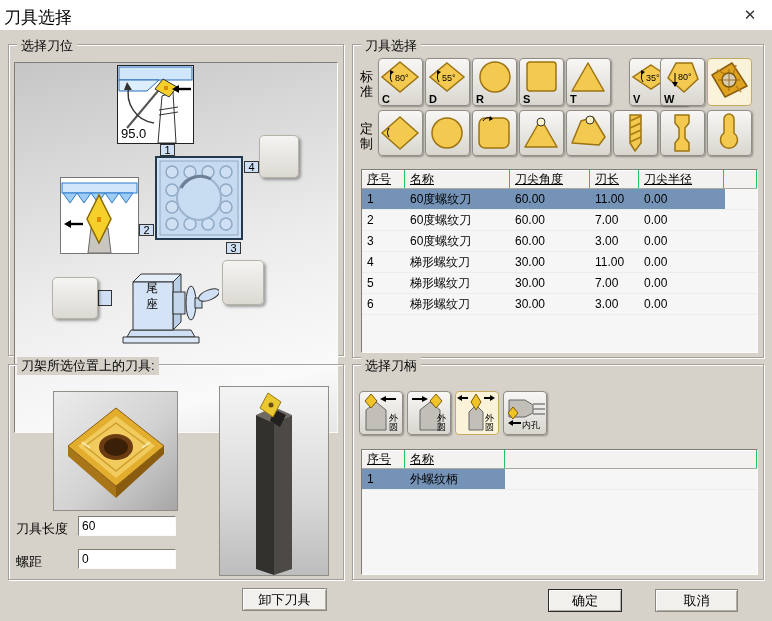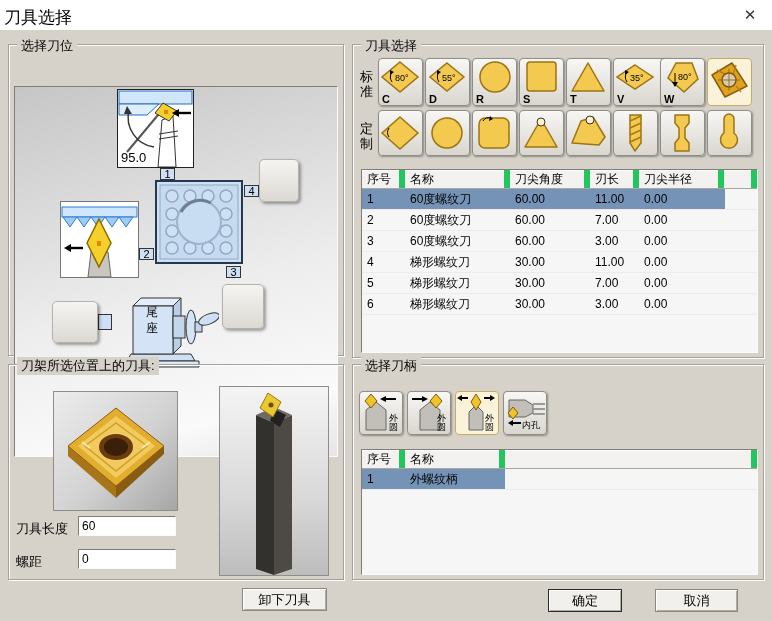--- a/index.html
+++ b/index.html
@@ -44,22 +44,22 @@
           border-radius:4px; box-shadow:1px 1px 2px rgba(0,0,0,.35); cursor:pointer;
           position:absolute;text-decoration:underline; }
   .tbtn.sel { background:#faf3da; border-color:#c4ab64; box-shadow:none; }
   .tbtn .letter { position:absolute; left:3px; bottom:0px; font-size:11px; font-weight:bold; }
 
   .vlabel { width:16px; font-size:13px; line-height:15px; word-break:break-all; text-align:right; }
 
   
   .tbl { background:#f6f6f6; border:1px solid; border-color:#7f7d76 #fbfbf9 #fbfbf9 #7f7d76; overflow:hidden; }
   .thead { display:flex; height:19px; background:#f3f2f0; border-bottom:1px solid #a9a7a0; }
-  .th { font-size:12px; line-height:18px; padding-left:5px; border-right:6px solid #22c55e;
-        box-shadow:inset 0 1px 0 #ffffff; white-space:nowrap; overflow:hidden; }
+  .th { font-size:12px; line-height:18px; padding-left:5px; border-right:1px solid #22c55e;
+        box-shadow:inset 0 1px 0 #ffffff; white-space:nowrap; overflow:hidden;text-decoration:underline; }
   .trow { display:flex; height:21px; border-bottom:1px solid #ececec; }
   .cell { font-size:12px; line-height:20px; padding-left:5px; white-space:nowrap; overflow:hidden; }
   .c0 { width:43px; } .c1 { width:105px; } .c2 { width:80px; } .c3 { width:49px; } .c4 { width:85px; }
   .s0 { width:43px; } .s1 { width:100px; }
   .fill { flex:1; }
   .trow.selA { background:linear-gradient(to right,#7493b7 0,#7493b7 363px,transparent 363px); }
   .trow.selB { background:linear-gradient(to right,#7493b7 0,#7493b7 143px,transparent 143px); }
 
   
   .photoframe { border:1px solid #8f8d86; }
@@ -87,21 +87,21 @@
 <body>
 
 <div class="abs titlebar">
   <div class="abs title">刀具选择</div>
   <div class="abs closebtn">✕</div>
 </div>
 
 <div class="abs gb" style="left:8px; top:44px; width:336px; height:312px;">
   <span class="lg">选择刀位</span>
 
-  <div class="abs sunken panelDiagram" style="left:5px; top:17px; width:324px; height:371px;margin-top:24px;">
+  <div class="abs sunken panelDiagram" style="left:5px; top:17px; width:324px; height:371px;">
 
     <div class="abs imgframe" style="left:102px; top:2px; width:77px; height:79px;">
       <svg width="75" height="77" viewBox="0 0 75 77">
         <rect x="1" y="1" width="73" height="13" fill="#cfe6fb" stroke="#2b6cb8"></rect>
         <path d="M1,14 h40 l-12,11 h-28 z" fill="#ddeefc" stroke="#2b6cb8"></path>
         <line x1="9" y1="62" x2="45" y2="19" stroke="#555" stroke-width="2"></line>
         <path d="M11,20 A30,30 0 0 0 36,57" fill="none" stroke="#333" stroke-width="1.4"></path>
         <polygon points="9,16 14,24 6,24" fill="#333"></polygon>
         <polygon points="44,30 55,26 58,77 40,77" fill="#fff" stroke="#333"></polygon>
         <line x1="41" y1="44" x2="60" y2="41" stroke="#333"></line>
@@ -219,21 +219,21 @@
       <rect x="7" y="3" width="29" height="29" rx="3" fill="#f3c94f" stroke="#9c7413" stroke-width="1.5"></rect>
     </svg>
     <span class="letter">S</span>
   </div>
   <div class="tbtn" style="left:213px; top:13px; width:45px; height:48px;">
     <svg width="43" height="40" viewBox="0 0 43 40">
       <polygon points="21,4 37,32 5,32" fill="#f3c94f" stroke="#9c7413" stroke-width="1.5" stroke-linejoin="round"></polygon>
     </svg>
     <span class="letter">T</span>
   </div>
-  <div class="tbtn" style="left:260px; top:13px; width:60px; height:48px;">
+  <div class="tbtn" style="left:276px; top:13px; width:60px; height:48px;">
     <svg width="43" height="40" viewBox="0 0 43 40">
       <polygon points="21,6 39,18 21,30 3,18" fill="#f3c94f" stroke="#9c7413" stroke-width="1.5"></polygon>
       <path d="M13,13 a9,9 0 0 0 0,10" fill="none" stroke="#000"></path>
       <polygon points="11,11 15,13 11,16" fill="#000"></polygon>
       <text x="16" y="22" font-size="9" fill="#000">35°</text>
     </svg>
     <span class="letter">V</span>
   </div>
   <div class="tbtn" style="left:307px; top:13px; width:45px; height:48px;">
     <svg width="43" height="40" viewBox="0 0 43 40">

